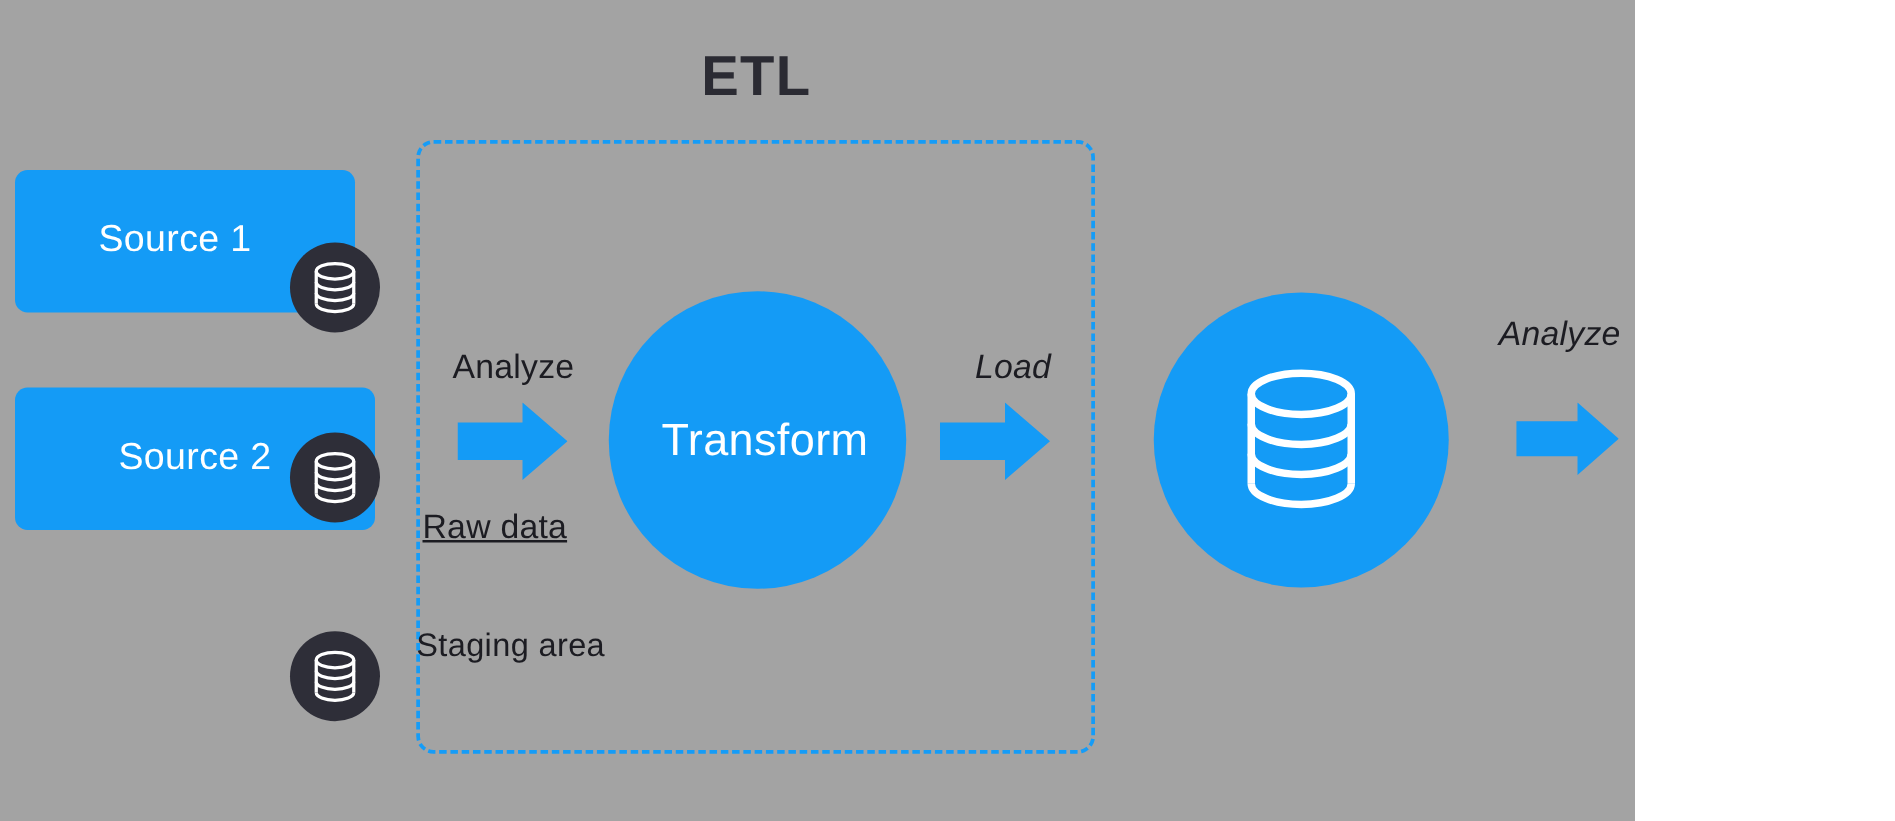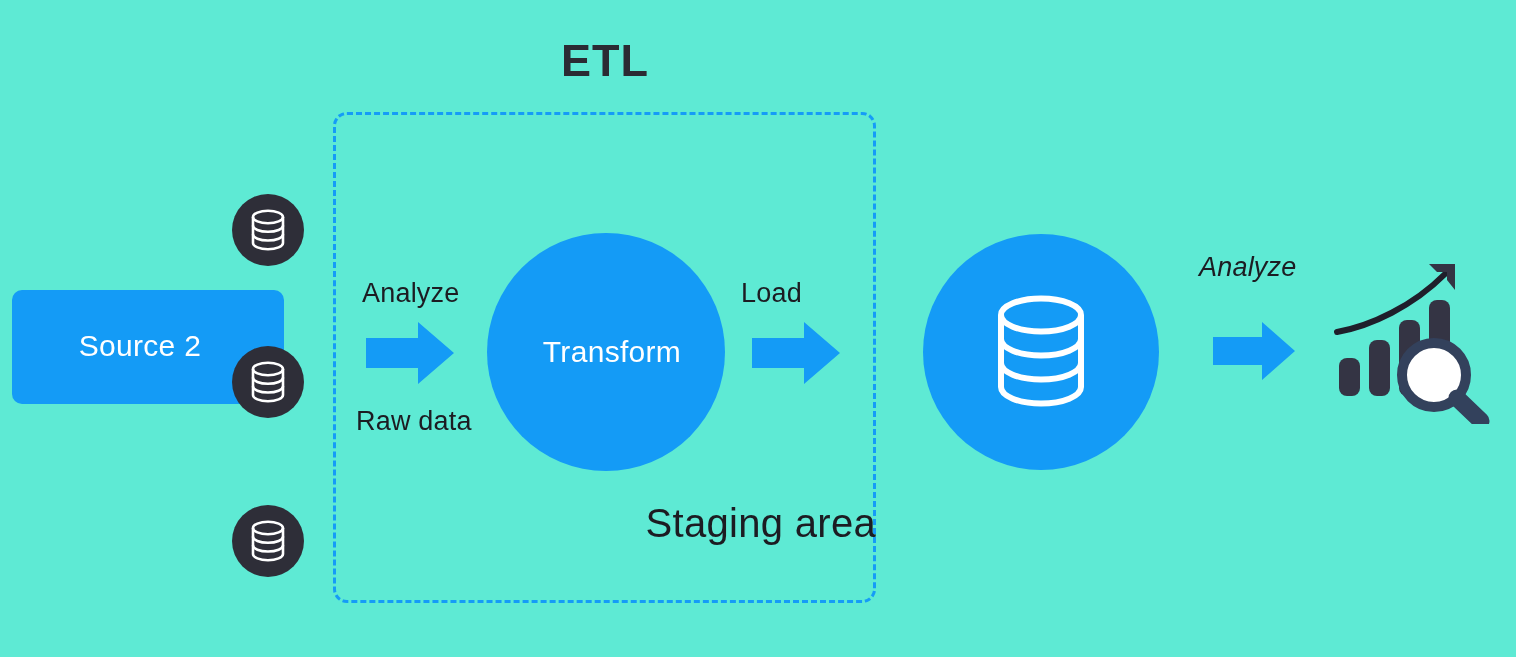--- a/index.html
+++ b/index.html
@@ -6,23 +6,23 @@
   html, body {
     margin: 0;
     padding: 0;
     background: #ffffff;
   }
   body {
     font-family: "Liberation Sans", sans-serif;
   }
   #canvas {
     position: relative;
-    width: 1516px;
+    width: 1308px;
     height: 657px;
-    background: #5eead4;
+    background: #a3a3a3;
     overflow: hidden;
   }
 
   
   .etl-title {
     position: absolute;
     left: 0;
     top: 38px;
     width: 1210px;
     text-align: center;
@@ -98,33 +98,33 @@
     width: 238px;
     height: 238px;
     border-radius: 50%;
     background: #149bf6;
     display: flex;
     align-items: center;
     justify-content: center;
   }
   .transform-label {
     color: #ffffff;
-    font-size: 30px;
+    font-size: 36px;
     letter-spacing: 0.3px;
     margin-left: 12px;
   }
 
   
   .caption {
     position: absolute;
-    font-size: 40px;
+    font-size: 26px;
     color: #1c1c22;
     letter-spacing: 0.3px;
     white-space: nowrap;
-    text-align: right;
+    text-align: left;
   }
 
   
   .warehouse-circle {
     position: absolute;
     left: 923px;
     top: 234px;
     width: 236px;
     height: 236px;
     border-radius: 50%;
@@ -143,32 +143,35 @@
     height: 166px;
   }
 </style>
 </head>
 <body>
 
 <div id="canvas">
 
   <div class="etl-title">ETL</div>
 
+  <div class="source-box" style="left:12px; top:136px;">
+    <span class="source-label">Source 1</span>
+  </div>
   <div class="source-badge" style="left:232px; top:194px;">
     <svg width="40" height="44" viewBox="0 0 40 44">
       <ellipse cx="20" cy="9" rx="15" ry="6.2" fill="none" stroke="#ffffff" stroke-width="2.6"></ellipse>
       <path d="M5 9 L5 35" fill="none" stroke="#ffffff" stroke-width="2.6"></path>
       <path d="M35 9 L35 35" fill="none" stroke="#ffffff" stroke-width="2.6"></path>
       <path d="M5 35 a15 6.2 0 0 0 30 0" fill="none" stroke="#ffffff" stroke-width="2.6"></path>
       <path d="M5 17.6 a15 6.2 0 0 0 30 0" fill="none" stroke="#ffffff" stroke-width="2.6"></path>
       <path d="M5 26.3 a15 6.2 0 0 0 30 0" fill="none" stroke="#ffffff" stroke-width="2.6"></path>
     </svg>
   </div>
 
-  <div class="source-box" style="left:12px; top:290px;">
+  <div class="source-box" style="left:12px; top:310px;padding-left:16px;">
     <span class="source-label">Source 2</span>
   </div>
   <div class="source-badge" style="left:232px; top:346px;">
     <svg width="40" height="44" viewBox="0 0 40 44">
       <ellipse cx="20" cy="9" rx="15" ry="6.2" fill="none" stroke="#ffffff" stroke-width="2.6"></ellipse>
       <path d="M5 9 L5 35" fill="none" stroke="#ffffff" stroke-width="2.6"></path>
       <path d="M35 9 L35 35" fill="none" stroke="#ffffff" stroke-width="2.6"></path>
       <path d="M5 35 a15 6.2 0 0 0 30 0" fill="none" stroke="#ffffff" stroke-width="2.6"></path>
       <path d="M5 17.6 a15 6.2 0 0 0 30 0" fill="none" stroke="#ffffff" stroke-width="2.6"></path>
       <path d="M5 26.3 a15 6.2 0 0 0 30 0" fill="none" stroke="#ffffff" stroke-width="2.6"></path>
@@ -187,29 +190,29 @@
   </div>
 
   <div class="staging-box"></div>
 
   <div class="flow-label" style="left:362px; top:278px;">Analyze</div>
 
   <svg class="block-arrow" style="left:366px; top:322px;" width="88" height="62" viewBox="0 0 88 62">
     <polygon points="0,16 52,16 52,0 88,31 52,62 52,46 0,46" fill="#149bf6"></polygon>
   </svg>
 
-  <div class="flow-label" style="left:356px; top:406px;">Raw data</div>
+  <div class="flow-label" style="left:338px; top:406px;text-decoration:underline;">Raw data</div>
 
   <div class="transform-circle">
     <span class="transform-label">Transform</span>
   </div>
 
   <div class="caption" style="left:333px; top:501px; width:543px;">Staging area</div>
 
-  <div class="flow-label" style="left:741px; top:278px;">Load</div>
+  <div class="flow-label" style="left:780px; top:278px;font-style:italic;">Load</div>
 
   <svg class="block-arrow" style="left:752px; top:322px;" width="88" height="62" viewBox="0 0 88 62">
     <polygon points="0,16 52,16 52,0 88,31 52,62 52,46 0,46" fill="#149bf6"></polygon>
   </svg>
 
   <div class="warehouse-circle">
     <svg width="108" height="118" viewBox="0 0 108 118">
       <ellipse cx="54" cy="22" rx="40" ry="16.5" fill="none" stroke="#ffffff" stroke-width="6"></ellipse>
       <path d="M14 22 L14 94" fill="none" stroke="#ffffff" stroke-width="6"></path>
       <path d="M94 22 L94 94" fill="none" stroke="#ffffff" stroke-width="6"></path>

